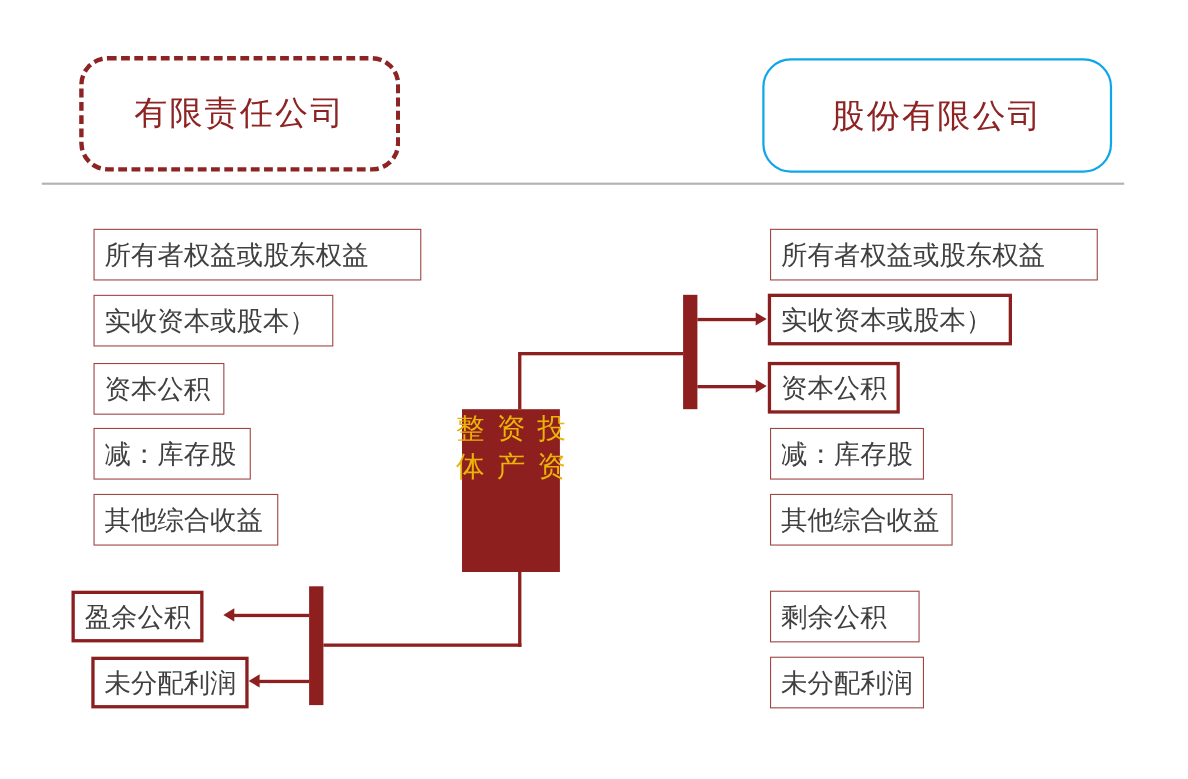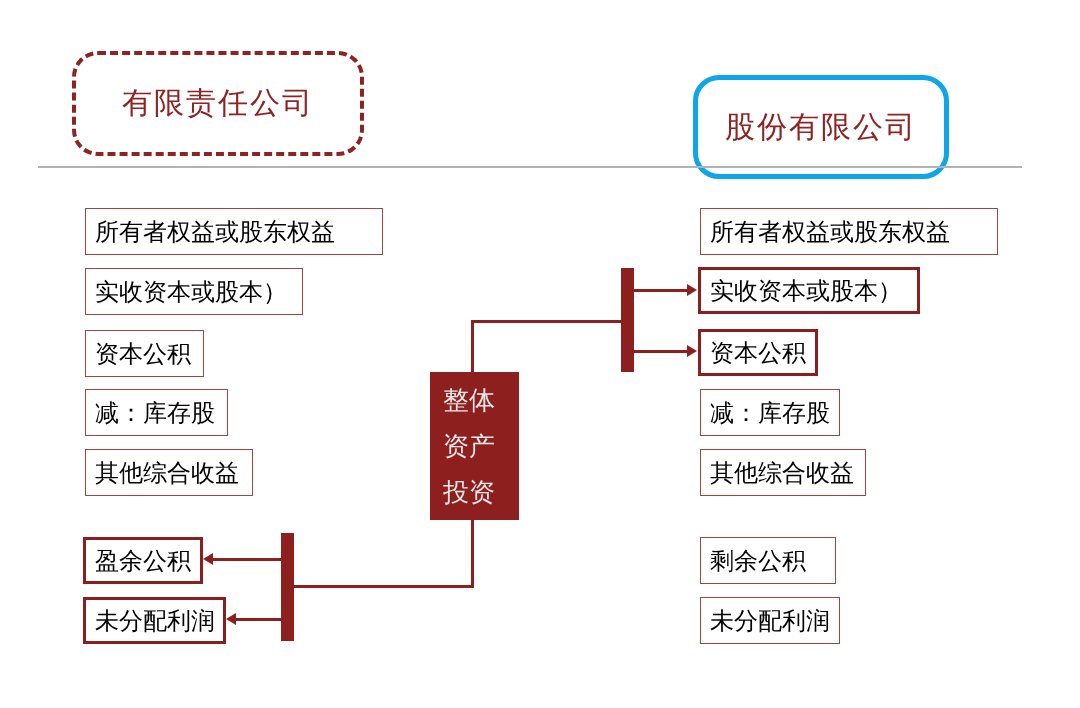--- a/index.html
+++ b/index.html
@@ -25,44 +25,43 @@
     font-size: 30px;
     font-weight: 400;
     letter-spacing: 2px;
     border-radius: 26px;
   }
   .hdr.dashed {
     left: 72px; top: 51px; width: 292px; height: 105px;
     border: 4px dashed #8e2323;
   }
   .hdr.solid {
-    left: 693px; top: 53px; width: 256px; height: 104px;
-    border: 5px solid #0ea5e9;
-    margin-top: 22px;
+    left: 693px; top: 53px; width: 318px; height: 104px;
+    border: 2px solid #0ea5e9;
   }
   .item {
     position: absolute;
     height: 47px;
     display: flex; align-items: center;
     padding-left: 9px;
     font-family: Liberation Mono, monospace;
     font-size: 24px;
-    color: #000000;
+    color: #404040;
     background: #ffffff;
     border: 1.5px solid #a04444;
     white-space: nowrap;
   }
   .item.em { border: 3.5px solid #8b1f1f; }
   .center-box {
     position: absolute;
-    left: 430px; top: 372px; width: 89px; height: 148px;
+    left: 420px; top: 372px; width: 89px; height: 148px;
     background: #8e1f1f;
-    color: #e5e5e5;
+    color: #eab308;
     font-size: 26px;
-    display: flex; flex-direction: column; justify-content: center;
+    display: flex; justify-content: center;
     gap: 11px;
     padding: 0 13px;
   }
   .center-box .cline { display: flex; justify-content: space-between; }
   .bar {
     position: absolute;
     width: 13px;
     background: #8e1f1f;
   }
   .hline, .vline { position: absolute; background: #8e1f1f; }
@@ -100,21 +99,21 @@
     </div>
   <div class="item" style="left:85px; top:330px; width:119px;">
       <span>资本公积</span>
     </div>
   <div class="item" style="left:85px; top:389px; width:143px;">
       <span>减：库存股</span>
     </div>
   <div class="item" style="left:85px; top:449px; width:168px;">
       <span>其他综合收益</span>
     </div>
-  <div class="item em" style="left:83px; top:537px; width:120px;">
+  <div class="item em" style="left:65px; top:537px; width:120px;">
       <span>盈余公积</span>
     </div>
   <div class="item em" style="left:83px; top:597px; width:143px;">
       <span>未分配利润</span>
     </div>
 
   <div class="item" style="left:700px; top:208px; width:298px;">
       <span>所有者权益或股东权益</span>
     </div>
   <div class="item em" style="left:698px; top:267px; width:222px;">

